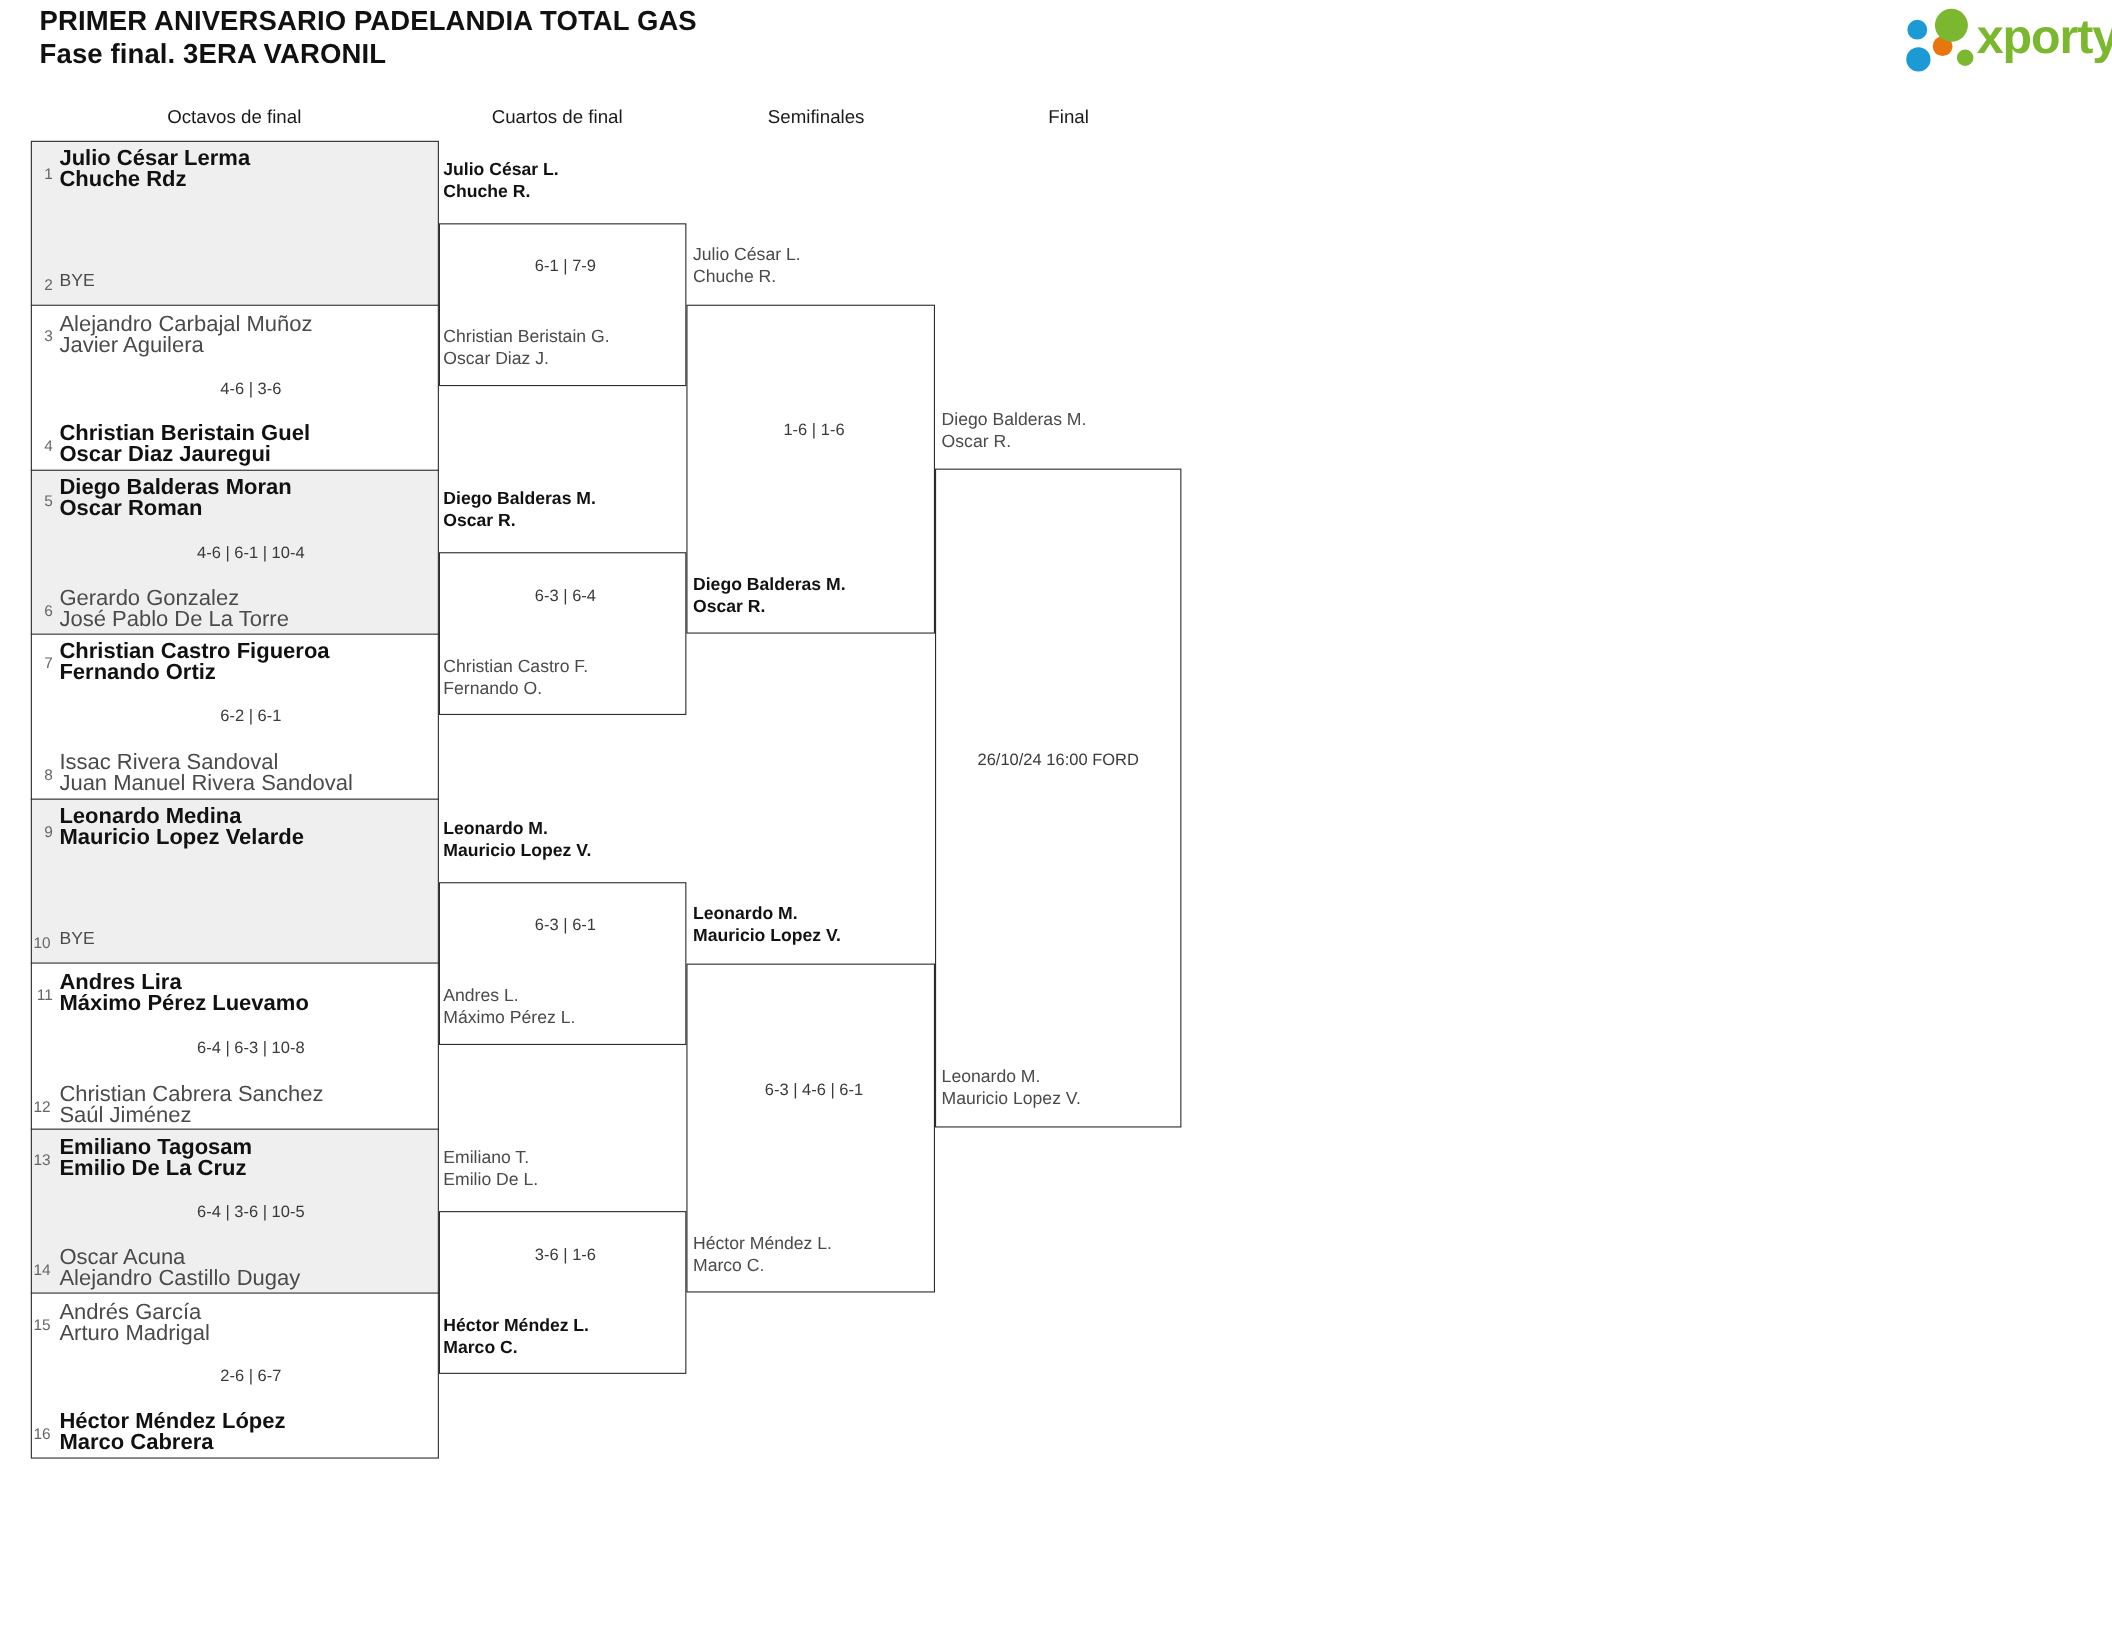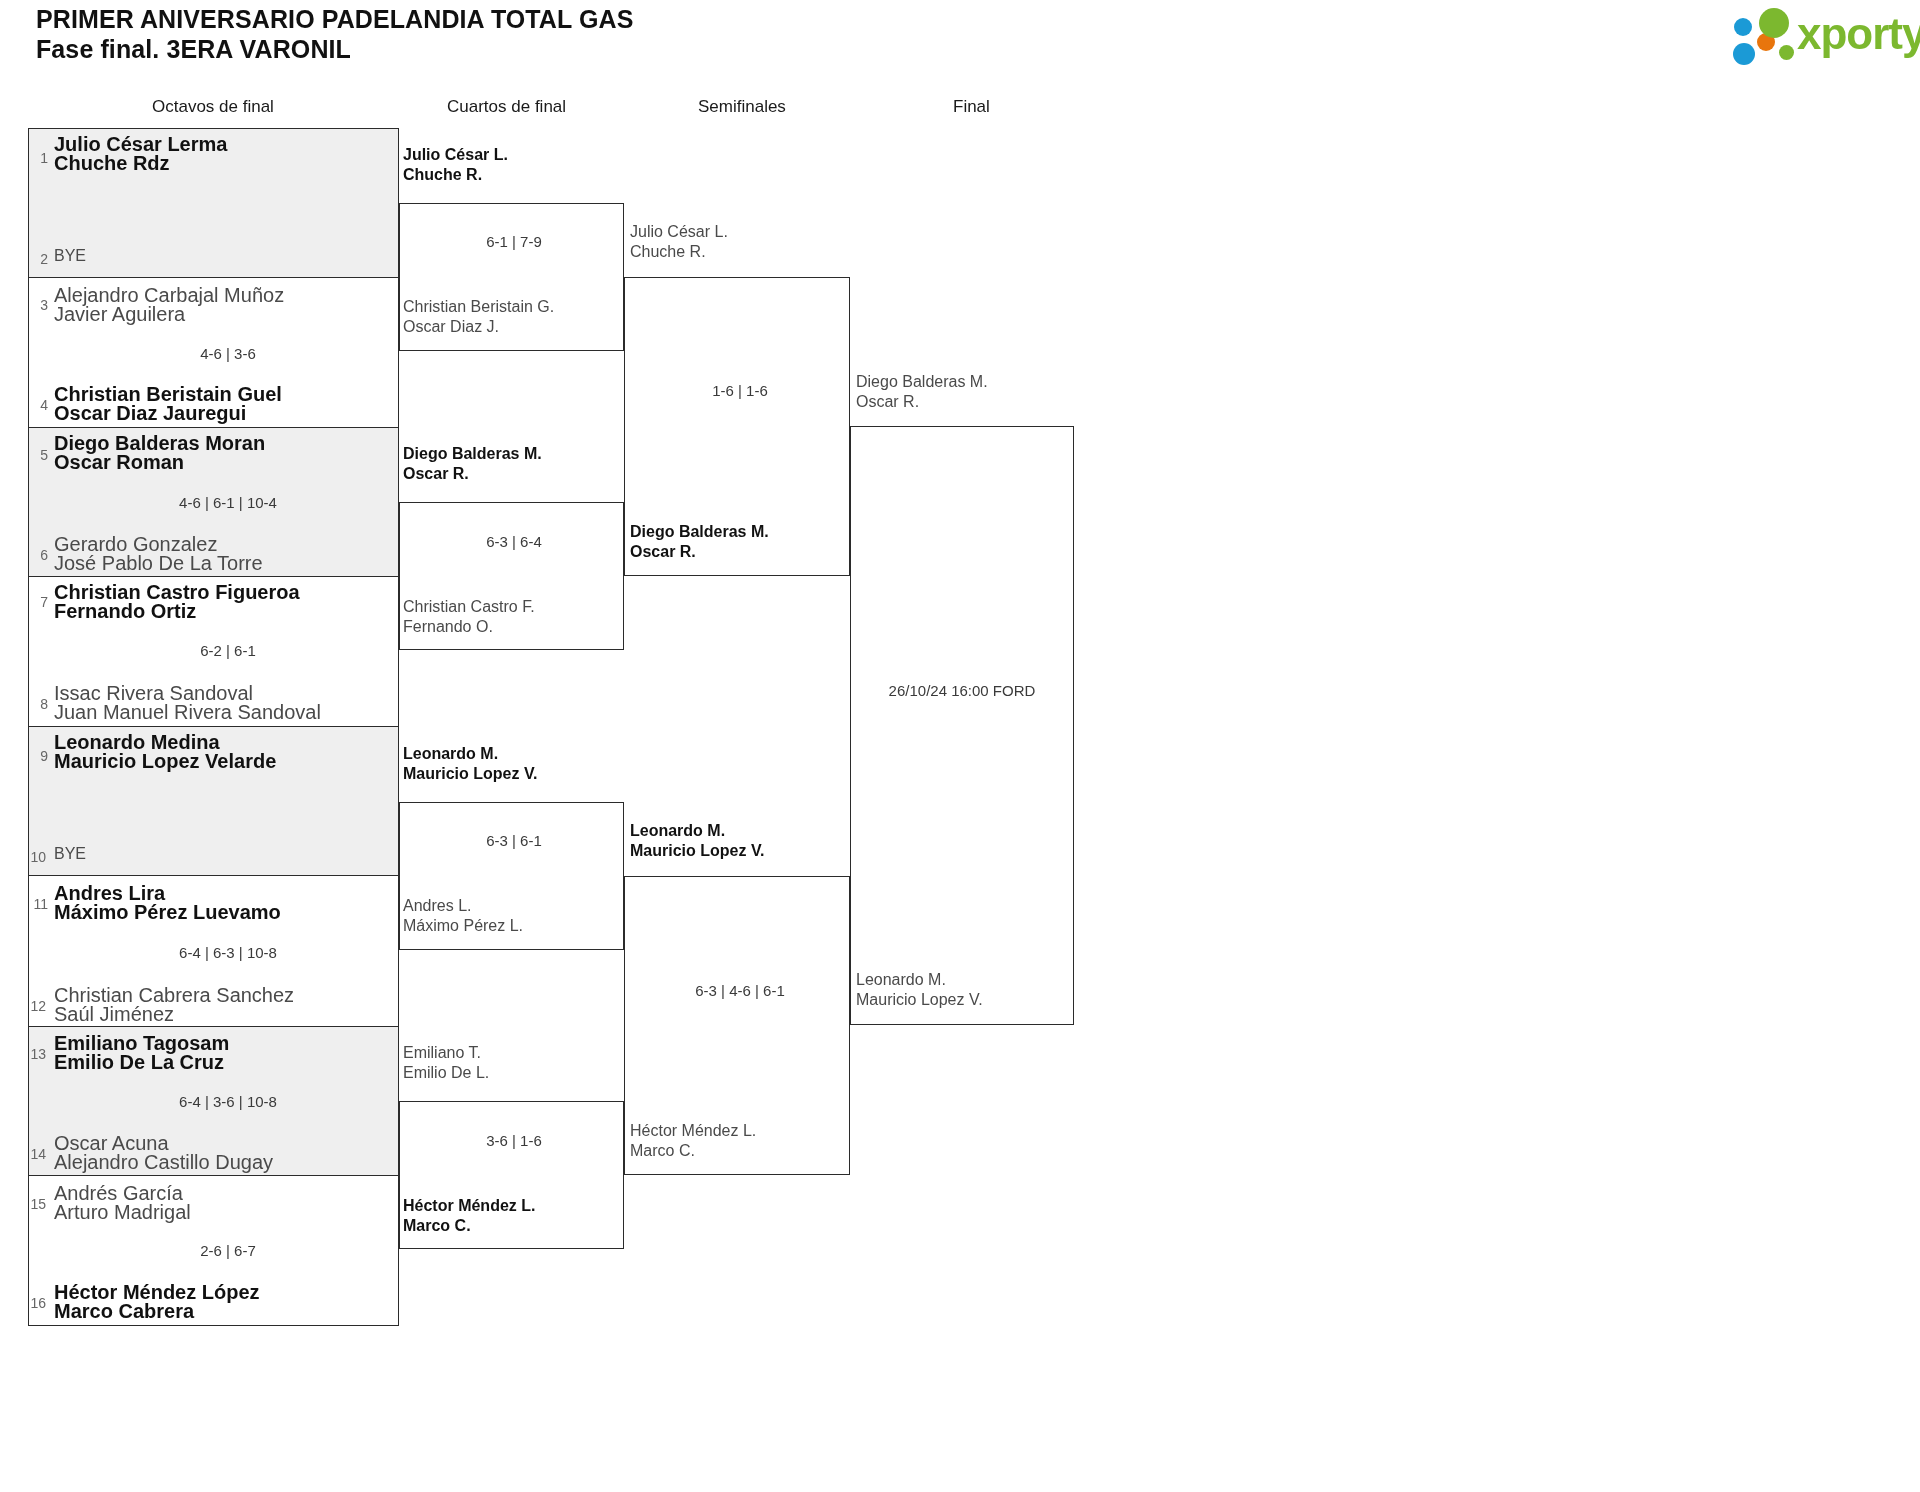--- a/index.html
+++ b/index.html
@@ -134,21 +134,21 @@
   <div class="team lose" style="left:26px; top:986px;">Christian Cabrera Sanchez</div>
   <div class="team lose" style="left:26px; top:1005px;">Saúl Jiménez</div>
   <div class="score" style="left:110px; top:944px; width:180px;">6-4 | 6-3 | 10-8</div>
 
   <div class="seed" style="left:0px;  top:1046px;">13</div>
   <div class="team win" style="left:26px; top:1034px;">Emiliano Tagosam</div>
   <div class="team win" style="left:26px; top:1053px;">Emilio De La Cruz</div>
   <div class="seed" style="left:0px;  top:1146px;">14</div>
   <div class="team lose" style="left:26px; top:1134px;">Oscar Acuna</div>
   <div class="team lose" style="left:26px; top:1153px;">Alejandro Castillo Dugay</div>
-  <div class="score" style="left:110px; top:1093px; width:180px;">6-4 | 3-6 | 10-8</div>
+  <div class="score" style="left:110px; top:1093px; width:180px;">6-4 | 3-6 | 10-5</div>
 
   <div class="seed" style="left:0px;  top:1196px;">15</div>
   <div class="team lose" style="left:26px; top:1184px;">Andrés García</div>
   <div class="team lose" style="left:26px; top:1203px;">Arturo Madrigal</div>
   <div class="seed" style="left:0px;  top:1295px;">16</div>
   <div class="team win" style="left:26px; top:1283px;">Héctor Méndez López</div>
   <div class="team win" style="left:26px; top:1302px;">Marco Cabrera</div>
   <div class="score" style="left:110px; top:1242px; width:180px;">2-6 | 6-7</div>
 
   <div class="box" style="left:371px; top:203px;  width:225px; height:148px;"></div>

